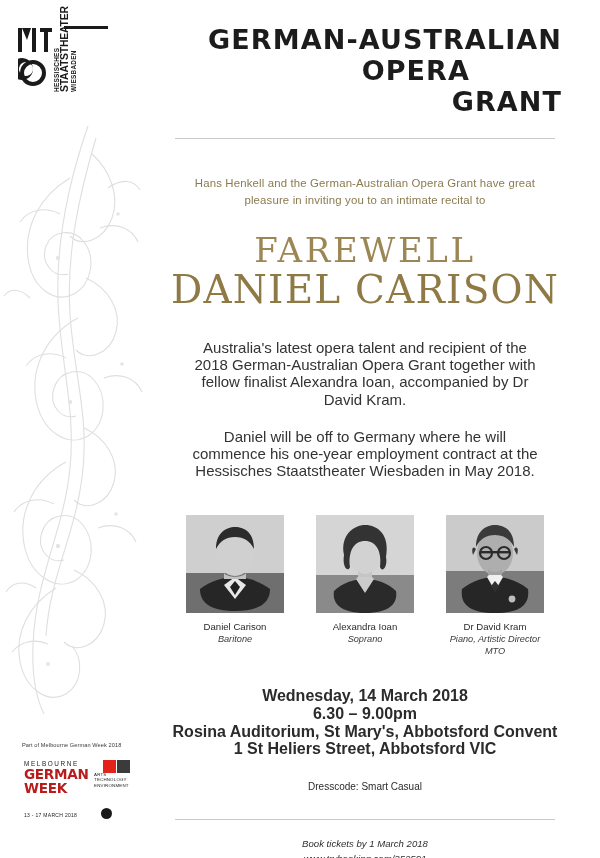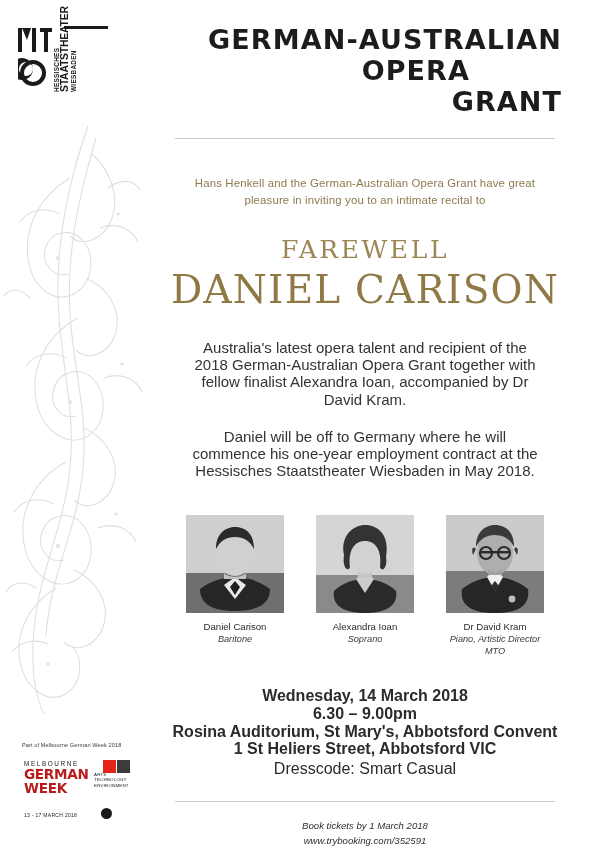--- a/index.html
+++ b/index.html
@@ -133,21 +133,21 @@
     font-size: 11.4px;
     line-height: 17px;
     letter-spacing: 0.15px;
     width: 350px;
     margin: 0 auto 26px auto;
   }
 
   .farewell {
     font-family: "DejaVu Serif", serif;
     color: #9c8653;
-    font-size: 25px;
+    font-size: 34px;
     letter-spacing: 2.6px;
     line-height: 30px;
     margin-bottom: 2px;
   }
   .name {
     font-family: "DejaVu Serif", serif;
     color: #8f7a46;
     font-size: 39px;
     letter-spacing: 1.2px;
     line-height: 46px;
@@ -202,22 +202,22 @@
   }
   .details .d-line {
     font-size: 16px;
     line-height: 17.6px;
     color: #2b2b2b;
   }
   .details .d-bold {
     font-weight: bold;
   }
   .details .dress {
-    margin-top: 2px;
-    font-size: 16px;
+    margin-top: 20px;
+    font-size: 10px;
   }
 
   .rule.bottom {
     margin-top: 24px;
     margin-bottom: 16px;
     width: 380px;
   }
 
   .booking {
     font-size: 9.6px;

